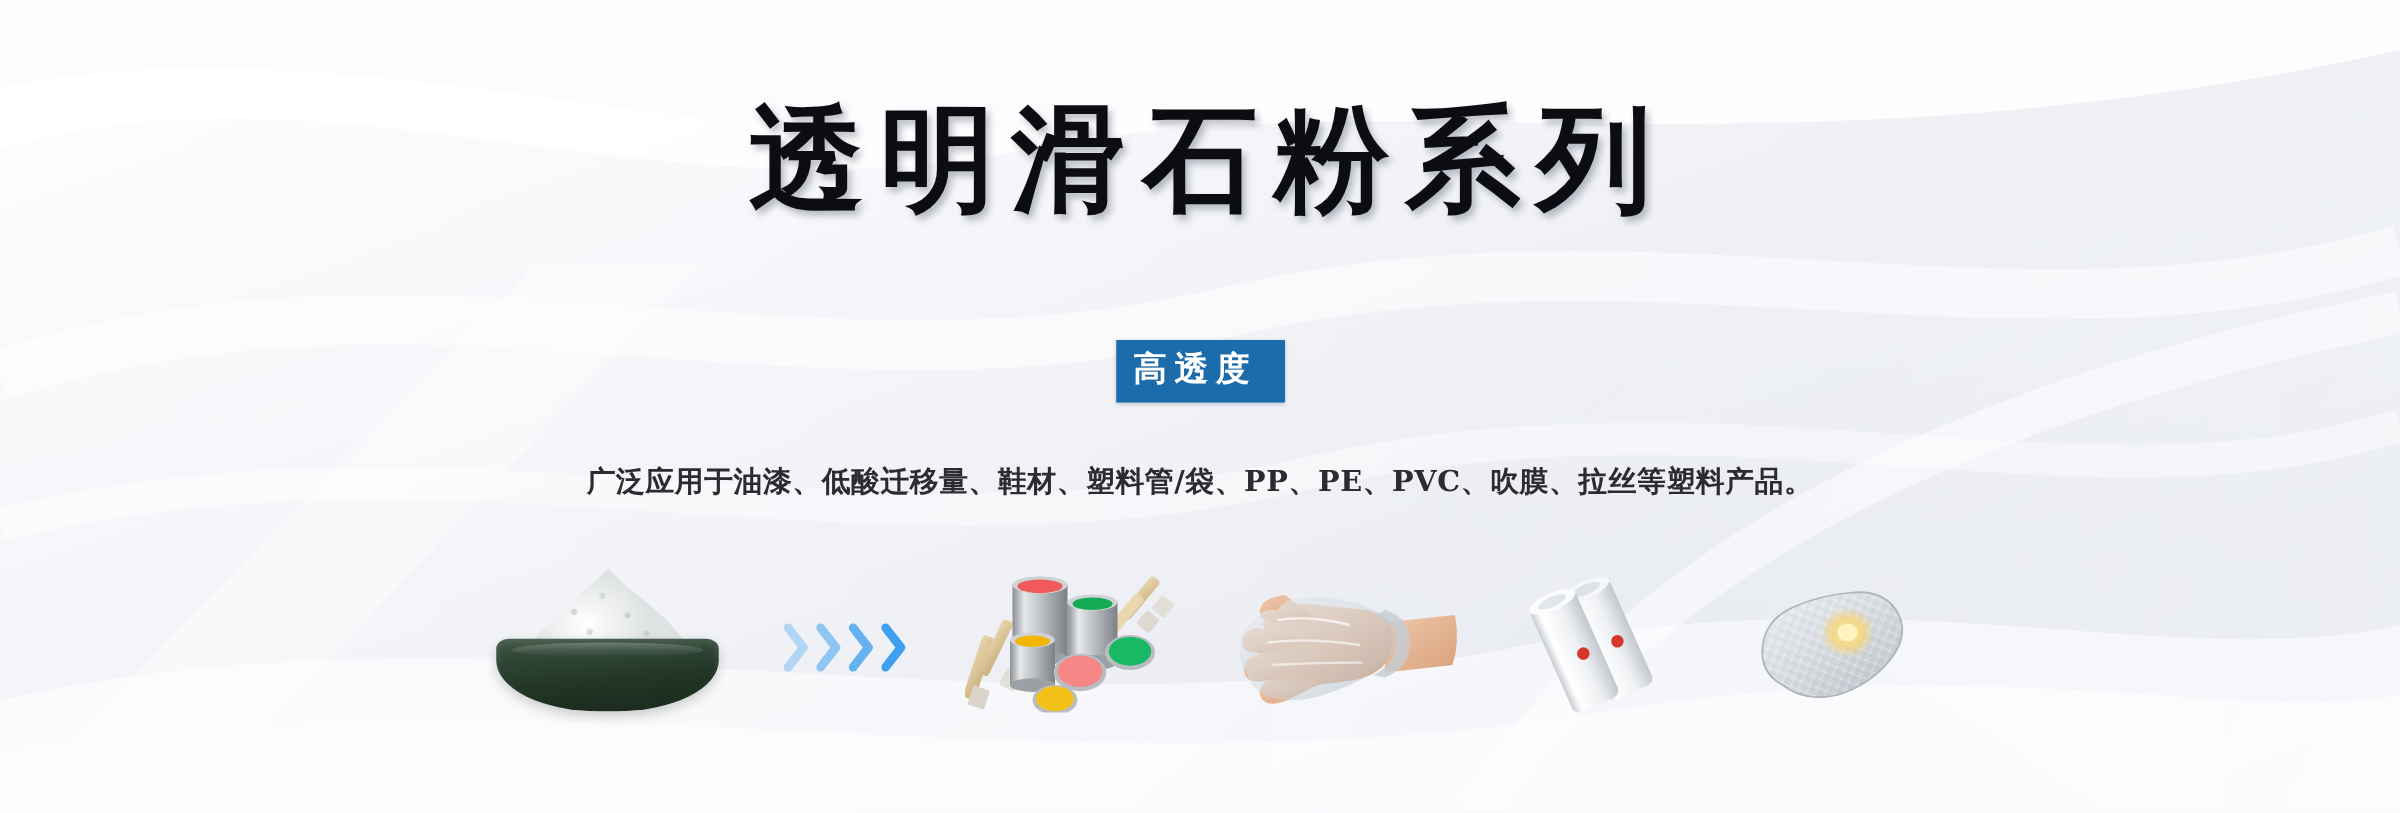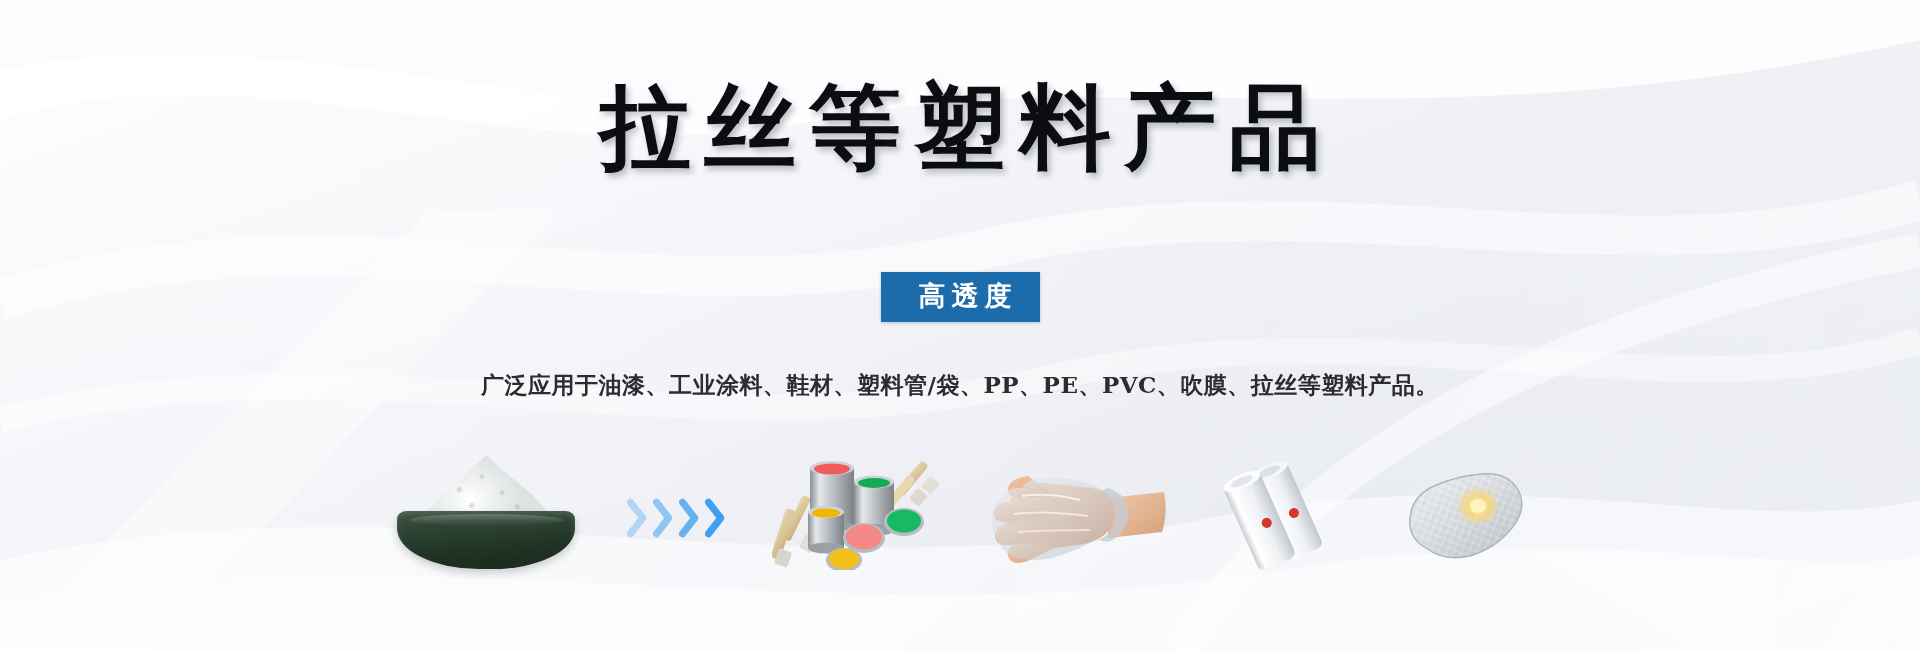--- a/index.html
+++ b/index.html
@@ -47,21 +47,21 @@
     gap: 70px;
   }
   .badge {
     background: #1c6cab;
     color: #ffffff;
     font-family: "DejaVu Serif", "Liberation Serif", serif;
     font-size: 27px;
     font-weight: 700;
     letter-spacing: 6px;
     text-indent: 6px;
-    padding: 9px 22px 11px 32px;
+    padding: 9px 22px 11px 8px;
     line-height: 1.12;
     white-space: nowrap;
     box-shadow: 0 1px 3px rgba(20,50,90,0.25);
   }
 
   
   .desc {
     position: absolute;
     top: 370px;
     left: 0; right: 0;
@@ -168,27 +168,27 @@
       <path d="M0,420 C360,330 700,460 1040,380 C1380,300 1680,420 1920,340" fill="none" stroke="#ffffff" stroke-width="26" opacity="0.45"></path>
       <path d="M900,650 L1500,140 L1920,140 L1920,650 Z" fill="url(#gB)" opacity="0.35"></path>
       <path d="M1050,650 L1640,120 L1920,120 L1920,650 Z" fill="url(#gC)" opacity="0.30"></path>
       <path d="M0,650 L430,210 L560,210 L150,650 Z" fill="#ffffff" opacity="0.40"></path>
       <path d="M0,560 C400,470 800,600 1200,520 C1520,456 1740,540 1920,500 L1920,650 L0,650 Z" fill="#ffffff" opacity="0.55"></path>
       <path d="M0,600 C420,530 860,640 1280,570 C1600,518 1790,580 1920,556 L1920,650 L0,650 Z" fill="#fdfdff" opacity="0.8"></path>
       <path d="M1180,650 C1300,470 1520,330 1920,250" fill="none" stroke="#ffffff" stroke-width="34" opacity="0.5"></path>
     </svg>
   </div>
 
-  <div class="title">拉丝等塑料产品</div>
+  <div class="title">透明滑石粉系列</div>
 
   <div class="badges">
     <div class="badge">高透度</div>
   </div>
 
-  <div class="desc">广泛应用于油漆、工业涂料、鞋材、塑料管/袋、PP、PE、PVC、吹膜、拉丝等塑料产品。</div>
+  <div class="desc">广泛应用于油漆、低酸迁移量、鞋材、塑料管/袋、PP、PE、PVC、吹膜、拉丝等塑料产品。</div>
 
   <div class="products">
 
     <div class="prod bowl-wrap">
       <div class="powder"></div>
       <div class="bowl"></div>
     </div>
 
     <div class="prod arrows">
       <svg class="chev" viewBox="0 0 24 44">

